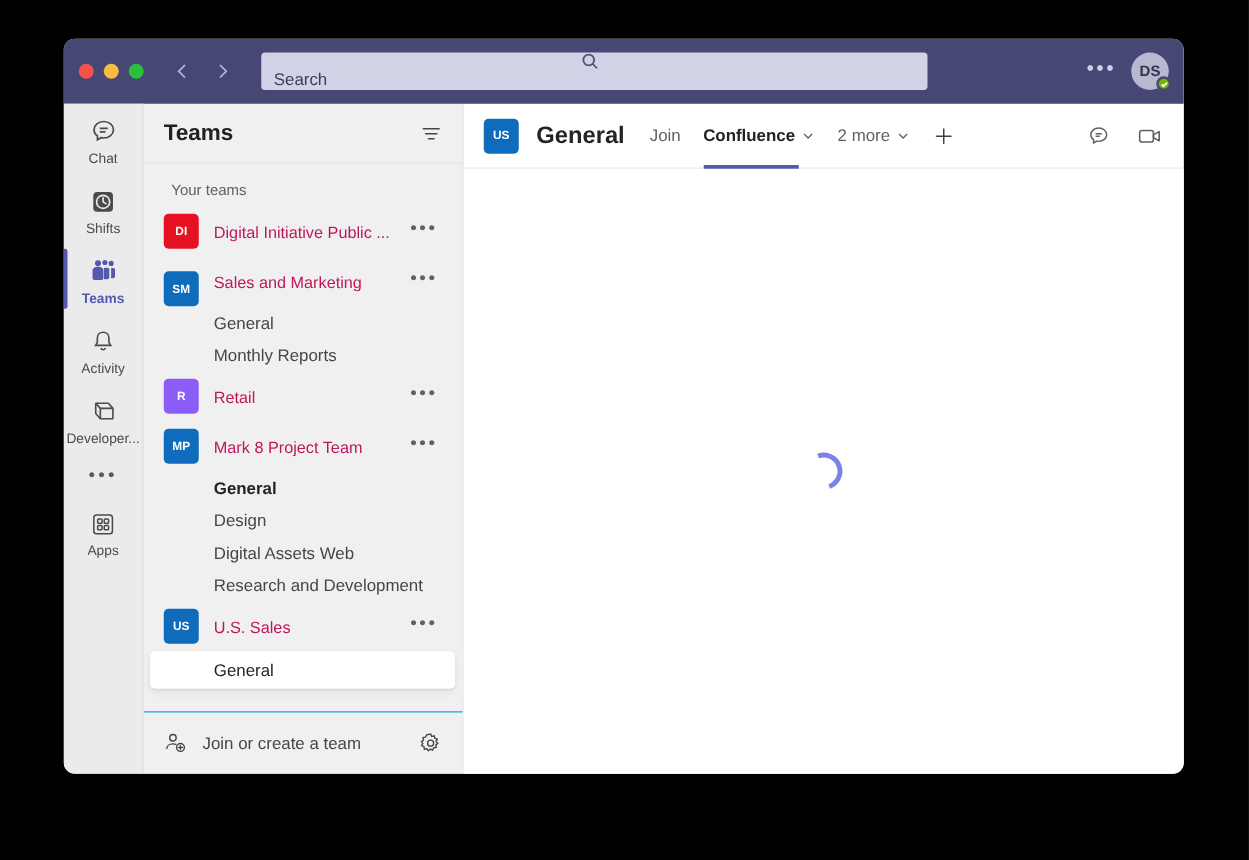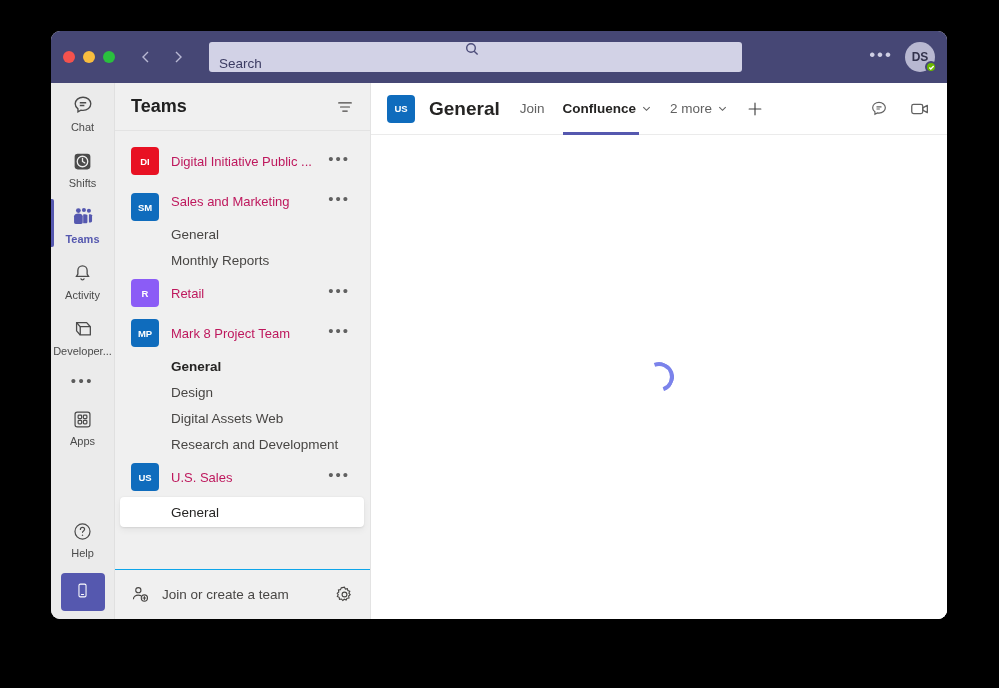--- a/index.html
+++ b/index.html
@@ -403,53 +403,34 @@
             <rect x="13" y="7" width="4" height="4" rx="1"></rect>
             <rect x="7" y="13" width="4" height="4" rx="1"></rect>
             <rect x="13" y="13" width="4" height="4" rx="1"></rect>
           </svg>
         </span>
         <span class="rail-label">Apps</span>
       </div>
 
       <div id="rail-spacer"></div>
 
-      <div id="rail-bottom">
-        <div class="rail-item">
-          <span class="rail-icon">
-            <svg width="21" height="21" viewBox="0 0 24 24" fill="none" stroke="currentColor" stroke-width="1.4">
-              <circle cx="12" cy="12" r="8.6"></circle>
-              <path d="M9.6 9.6c0-1.4 1.1-2.3 2.4-2.3s2.4.9 2.4 2.2c0 1.8-2.4 1.8-2.4 3.4" stroke-linecap="round"></path>
-              <circle cx="12" cy="16.3" r="0.85" fill="currentColor" stroke="none"></circle>
-            </svg>
-          </span>
-          <span class="rail-label">Help</span>
-        </div>
-        <div id="mobile-btn">
-          <span>
-            <svg width="17" height="17" viewBox="0 0 24 24" fill="none" stroke="currentColor" stroke-width="1.5">
-              <rect x="7" y="3" width="10" height="18" rx="2"></rect>
-              <path d="M10.5 17.6h3" stroke-linecap="round"></path>
-            </svg>
-          </span>
-        </div>
-      </div>
     </div>
 
     <div id="teams-panel">
       <div id="teams-header">
         <span id="teams-title">Teams</span>
         <span id="filter-icon">
           <svg width="18" height="18" viewBox="0 0 20 20" fill="none" stroke="currentColor" stroke-width="1.3" stroke-linecap="round">
             <path d="M3 5.5h14M5 10h10M7.5 14.5h5"></path>
           </svg>
         </span>
       </div>
 
       <div id="teams-scroll">
+        <div id="your-teams-label">Your teams</div>
 
         <div class="team-row">
           <span class="team-avatar" style="background:#e81123;">DI</span>
           <span class="team-name">Digital Initiative Public ...</span>
           <span class="row-ellipsis">•••</span>
         </div>
 
         <div class="team-row">
           <span class="team-avatar" style="background:#0f6cbd;margin-top:12px;">SM</span>
           <span class="team-name">Sales and Marketing</span>

